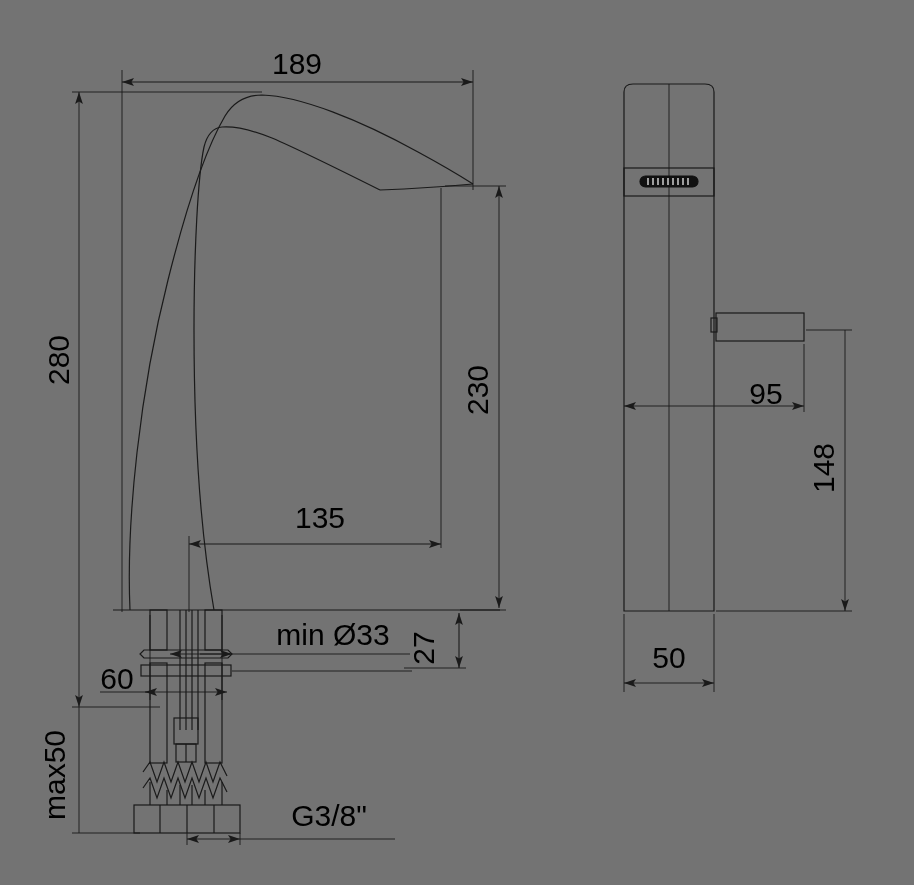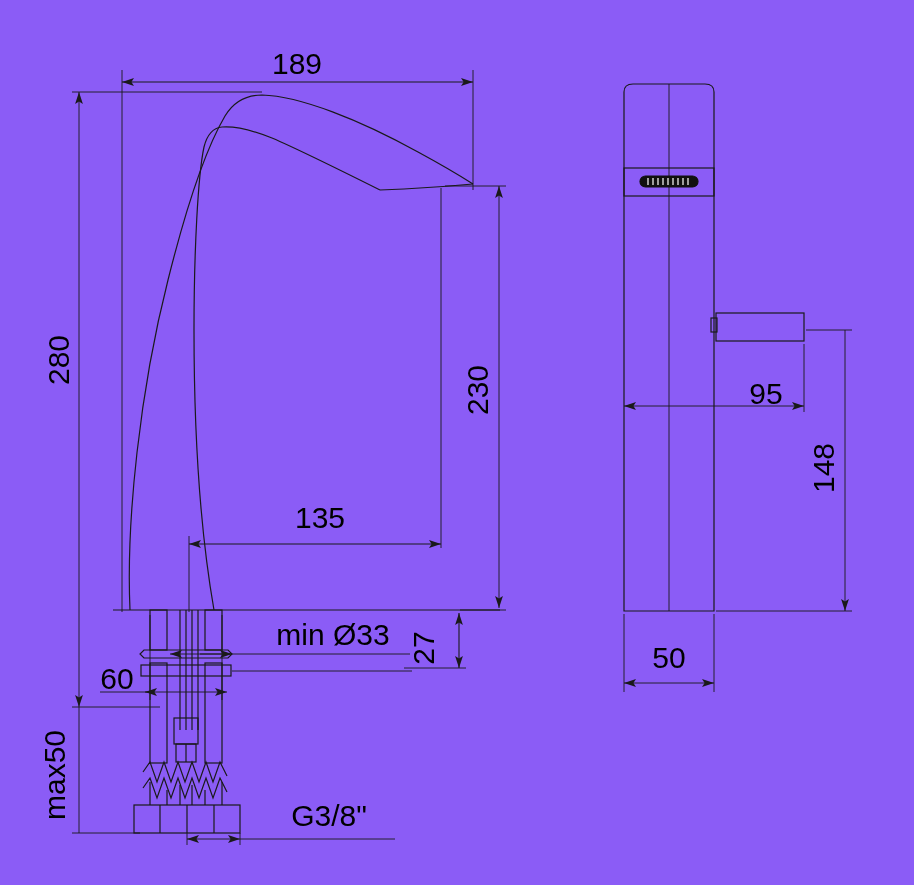--- a/index.html
+++ b/index.html
@@ -7,21 +7,21 @@
     padding: 0;
     background: #ffffff;
   }
   body {
     font-family: "Liberation Sans", sans-serif;
   }
   #sheet {
     position: relative;
     width: 914px;
     height: 885px;
-    background: #8b5cf6;
+    background: #737373;
     overflow: hidden;
   }
   #sheet svg {
     display: block;
   }
   .dimtext {
     font-family: "Liberation Sans", sans-serif;
     font-size: 30px;
     fill: #000000;
   }

